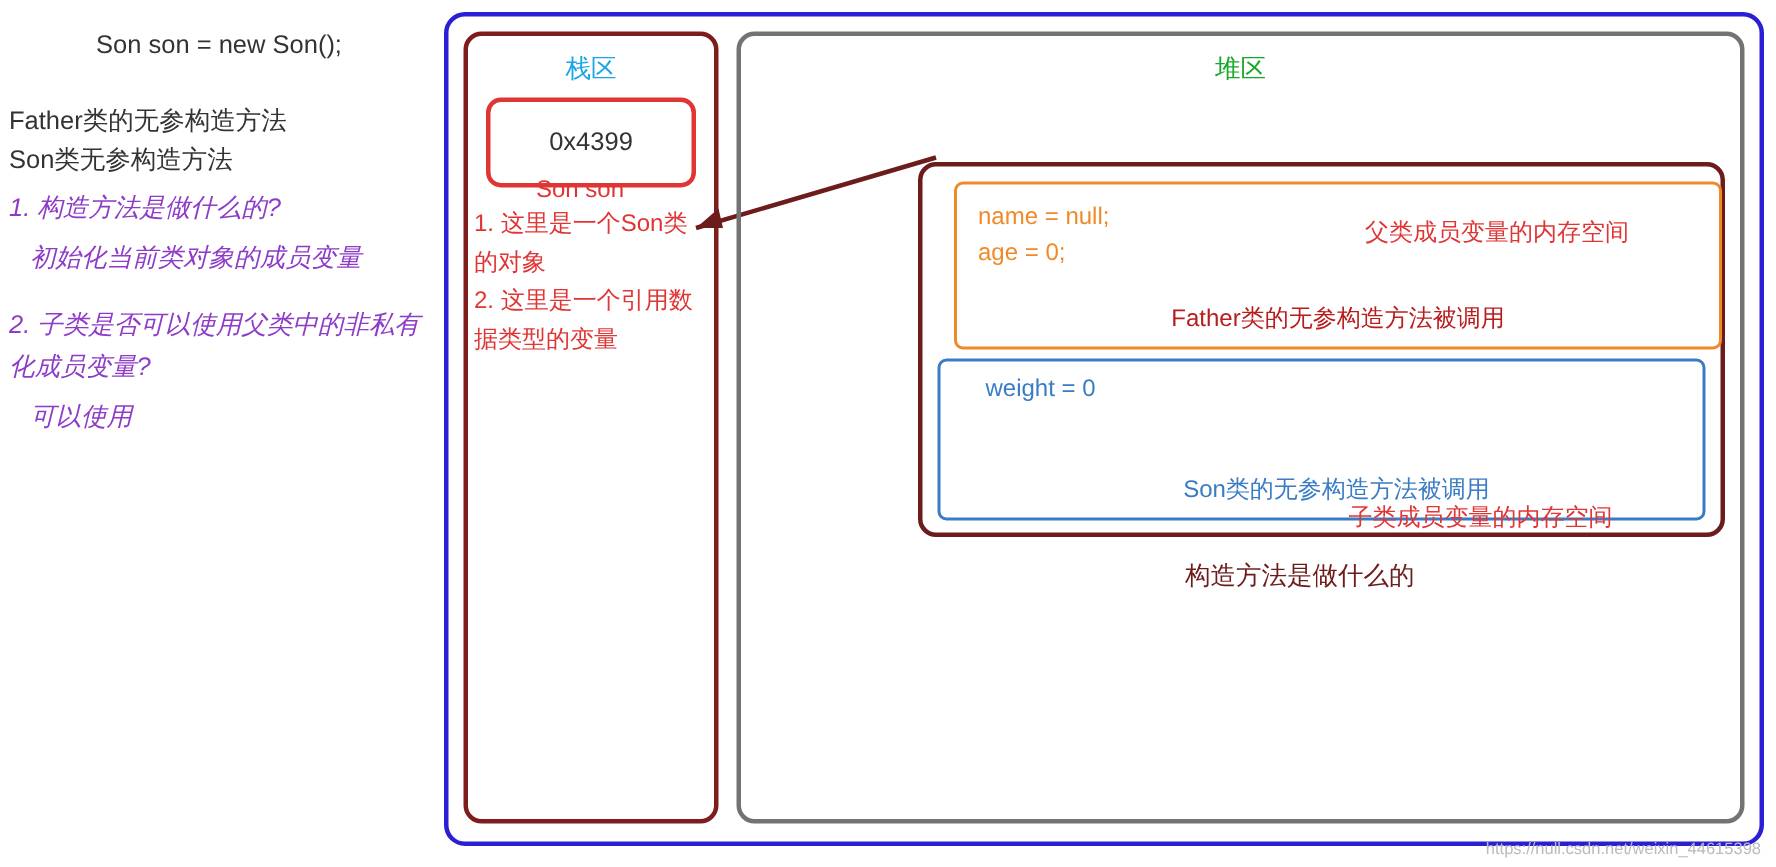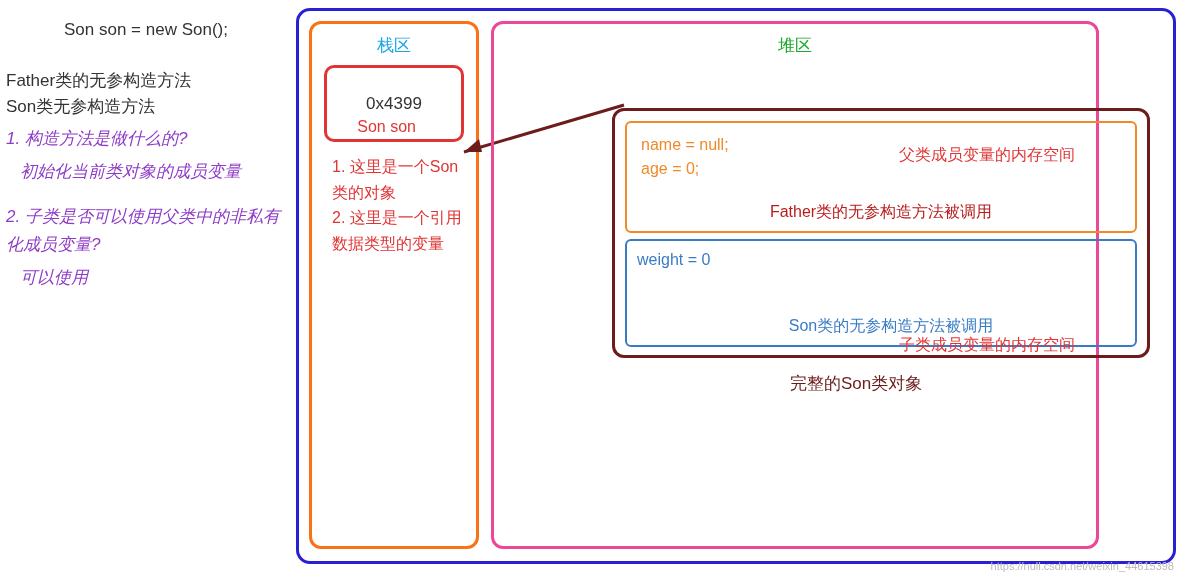--- a/index.html
+++ b/index.html
@@ -30,80 +30,80 @@
       height: 556px;
       border: 3px solid #2b1fd6;
       border-radius: 14px;
     }
     .stack-box {
       position: absolute;
       left: 10px;
       top: 10px;
       width: 170px;
       height: 528px;
-      border: 3px solid #f97316;
+      border: 3px solid #7f1d1d;
       border-radius: 12px;
     }
     .stack-title {
       text-align: center;
       color: #1aa6e6;
       font-size: 17px;
       margin-top: 10px;
     }
     .son-label {
       color: #e03535;
       font-size: 17px;
       margin-top: 54px;
     }
     .addr-box {
       border: 3px solid #e03535;
       border-radius: 10px;
       width: 140px;
-      height: 77px;
+      height: 60px;
       margin: 8px auto 0;
       display: flex;
       align-items: center;
       justify-content: center;
       color: #333;
       font-size: 17px;
     }
     .stack-notes {
       color: #e03535;
       font-size: 16px;
       line-height: 1.6;
-      padding: 12px 6px 0 20px;
+      padding: 12px 6px 0 4px;
     }
 
     .heap-box {
       position: absolute;
       left: 192px;
       top: 10px;
-      width: 608px;
+      width: 672px;
       height: 528px;
-      border: 3px solid #ec4899;
+      border: 3px solid #737373;
       border-radius: 12px;
     }
     .heap-title {
       text-align: center;
       color: #1aa82a;
       font-size: 17px;
       margin-top: 10px;
     }
     .object-box {
       position: absolute;
       left: 118px;
       top: 84px;
       width: 538px;
       height: 250px;
       border: 3px solid #6d1c1c;
       border-radius: 12px;
     }
     .father-box {
       position: absolute;
-      left: 10px;
+      left: 21px;
       top: 10px;
       width: 512px;
       height: 112px;
       border: 2px solid #f08a29;
       border-radius: 6px;
       padding: 10px 14px;
     }
     .father-vars { color: #f08a29; font-size: 16px; line-height: 1.5; }
     .father-label {
       color: #e03535;
@@ -121,21 +121,21 @@
       left: 0; right: 0;
     }
     .son-box {
       position: absolute;
       left: 10px;
       top: 128px;
       width: 512px;
       height: 108px;
       border: 2px solid #3a7cc4;
       border-radius: 6px;
-      padding: 10px 10px;
+      padding: 10px 30px;
     }
     .son-vars { color: #3a7cc4; font-size: 16px; }
     .son-label {
       color: #e03535;
       font-size: 16px;
       position: absolute;
       right: 60px;
       top: 40px;
     }
     .son-ctor {
@@ -211,18 +211,18 @@
         <div class="father-label">父类成员变量的内存空间</div>
         <div class="father-ctor">Father类的无参构造方法被调用</div>
       </div>
       <div class="son-box">
         <div class="son-vars">weight = 0</div>
         <div class="son-label">子类成员变量的内存空间</div>
         <div class="son-ctor">Son类的无参构造方法被调用</div>
       </div>
     </div>
 
-    <div class="full-obj">完整的Son类对象</div>
+    <div class="full-obj">构造方法是做什么的</div>
   </div>
 
 </div>
 
 <div class="watermark">https://null.csdn.net/weixin_44615398</div>
 
 </body></html>

